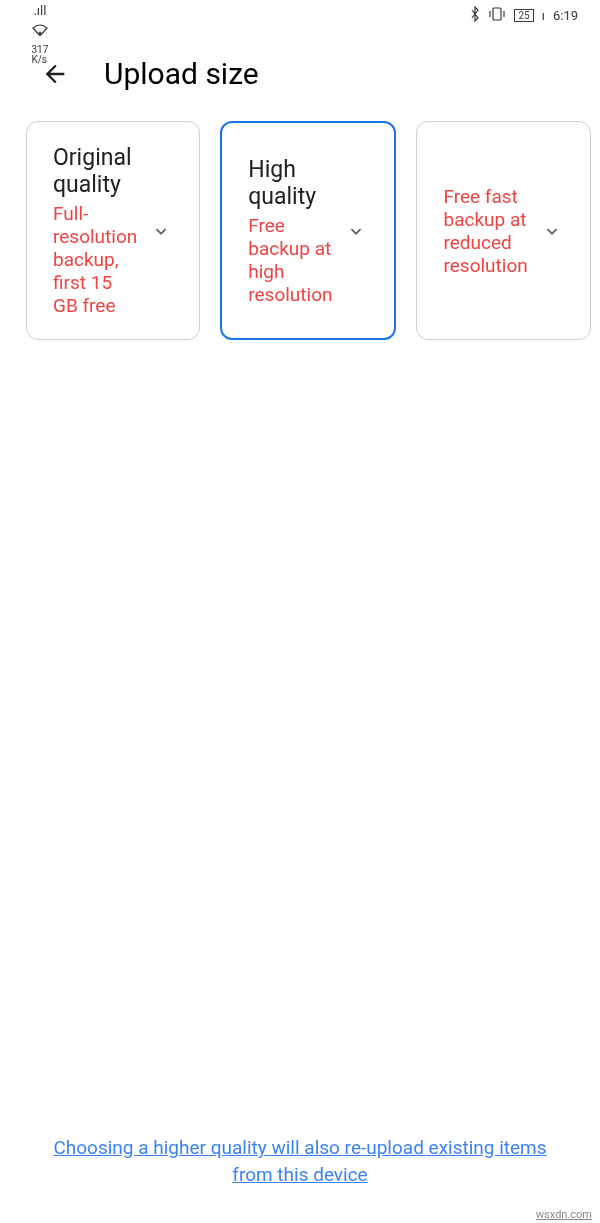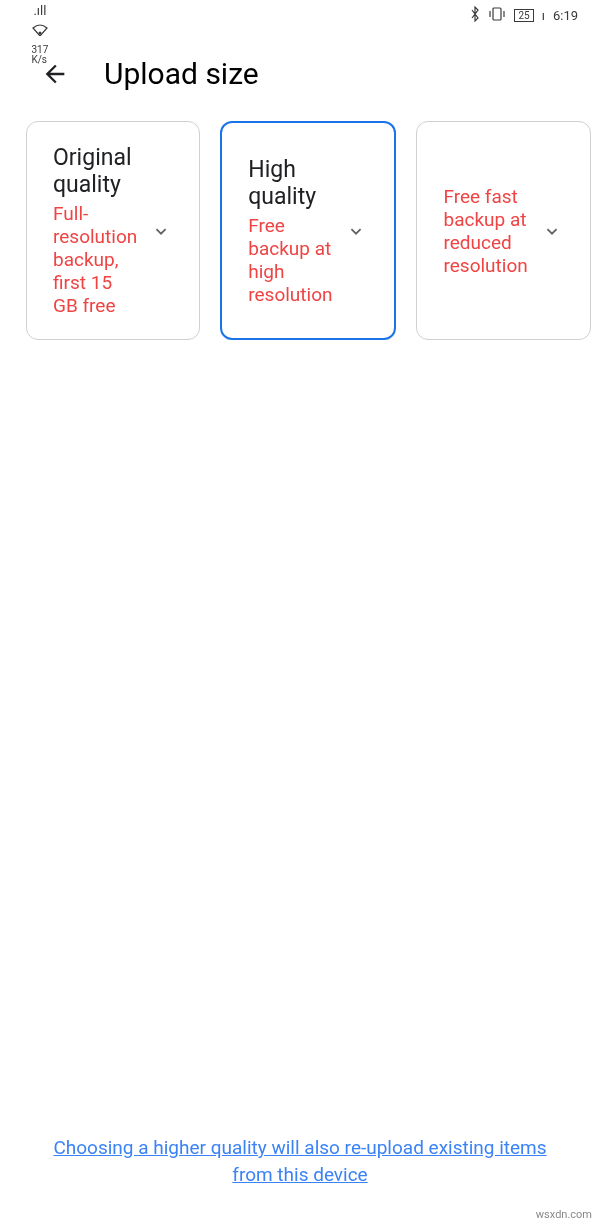--- a/index.html
+++ b/index.html
@@ -20,21 +20,21 @@
     .options { padding: 0 26px; display: flex; flex-direction: row; gap: 20px; }
     .option-card { border: 1px solid #d0d0d0; border-radius: 12px; padding: 22px 26px; display: flex; align-items: center; justify-content: space-between; cursor: pointer; }
     .option-card.selected { border: 2px solid #1a73e8; }
     .option-text { display: flex; flex-direction: column; gap: 4px; }
     .option-title { font-size: 23px; color: #202124; font-weight: 400; }
     .option-desc { font-size: 19px; color: #ef4444; font-weight: 400; }
     .chevron { width: 24px; height: 24px; display: flex; align-items: center; justify-content: center; flex-shrink: 0; margin-left: 12px; }
 
     .footer-note { position: absolute; bottom: 34px; left: 0; right: 0; text-align: center; padding: 0 50px; font-size: 19px; color: #3b82f6; line-height: 1.45; text-decoration: underline; }
 
-    .watermark { position: absolute; bottom: 2px; right: 8px; font-size: 11px; color: #888; }
+    .watermark { position: absolute; bottom: 2px; right: 8px; font-size: 11px; color: #888; text-decoration: underline; }
   </style>
 </head>
 <body>
 
 <div class="status-bar">
   <div class="status-left">
     <span class="volte">VoLTE</span>
     <span class="sig-4g">4G</span>
     <span>.ıll</span>
     <span>

